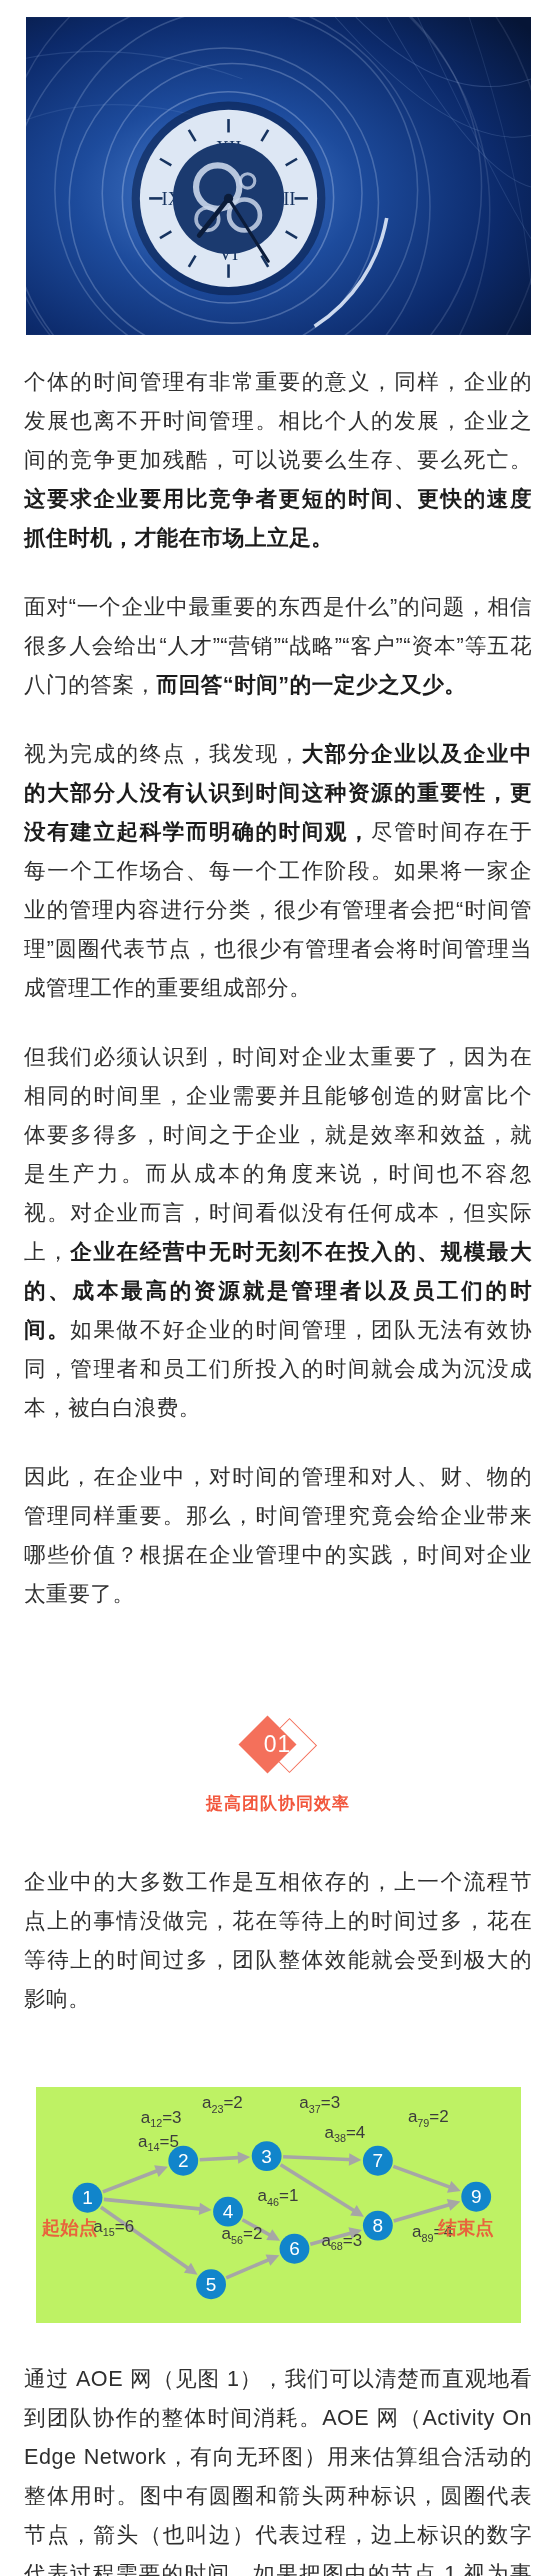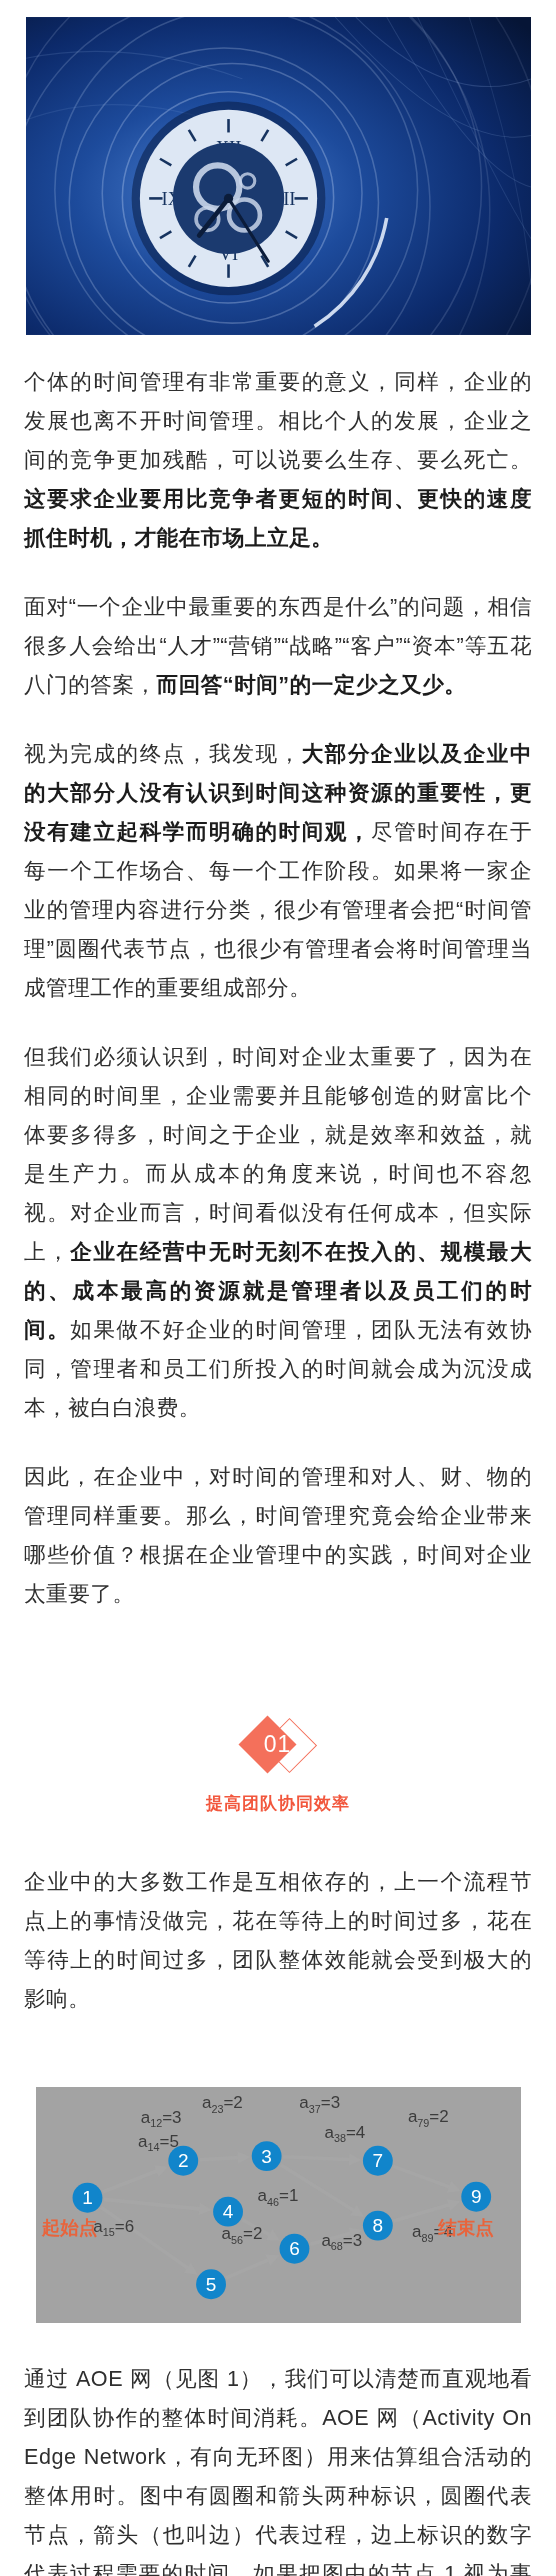--- a/index.html
+++ b/index.html
@@ -14,21 +14,21 @@
   .section-marker{position:relative;width:82px;height:59px;margin:103px auto 0;}
   .diamond-outline{position:absolute;left:33px;top:9.8px;width:37px;height:37px;
         border:1.5px solid var(--accent);background:#ffffff;transform:rotate(45deg);}
   .diamond-fill{position:absolute;left:10.3px;top:8.2px;width:41px;height:41px;
         background:var(--accent);transform:rotate(45deg);}
   .diamond-number{position:absolute;left:8px;top:8.2px;width:41px;height:41px;
         display:flex;align-items:center;justify-content:center;
         color:#ffffff;font-size:23px;font-weight:300;letter-spacing:1px;margin-left:12px;}
   .section-title{margin:17px 0 0;text-align:center;font-size:17px;font-weight:bold;
         color:var(--title-color);letter-spacing:1px;}
-  .aoe-figure{margin:69px 0 0 36px;width:485px;height:236px;background:#a3a3a3;}
+  .aoe-figure{margin:69px 0 0 36px;width:485px;height:236px;background:#bef264;}
   .aoe-figure svg{display:block;width:100%;height:100%;}
   .p6{margin-top:47px;}
   .p7{margin-top:36px;}
 </style>
 </head>
 <body>
 
 <div class="header-image">
   <svg viewBox="0 0 980 617" aria-hidden="true">
     <defs>

